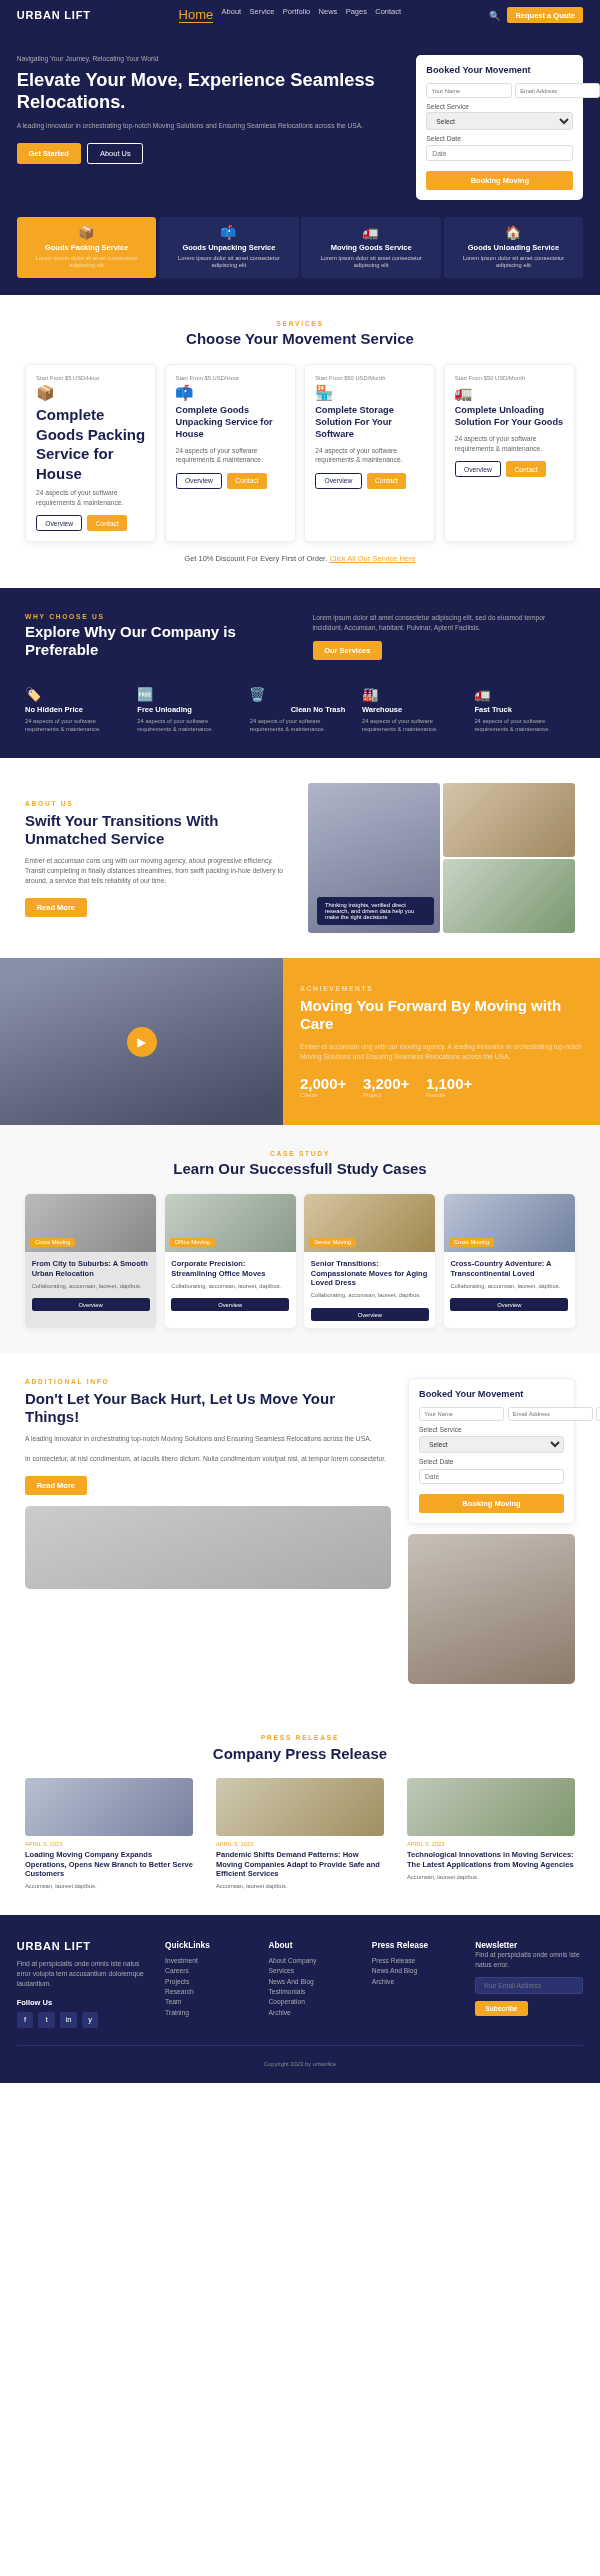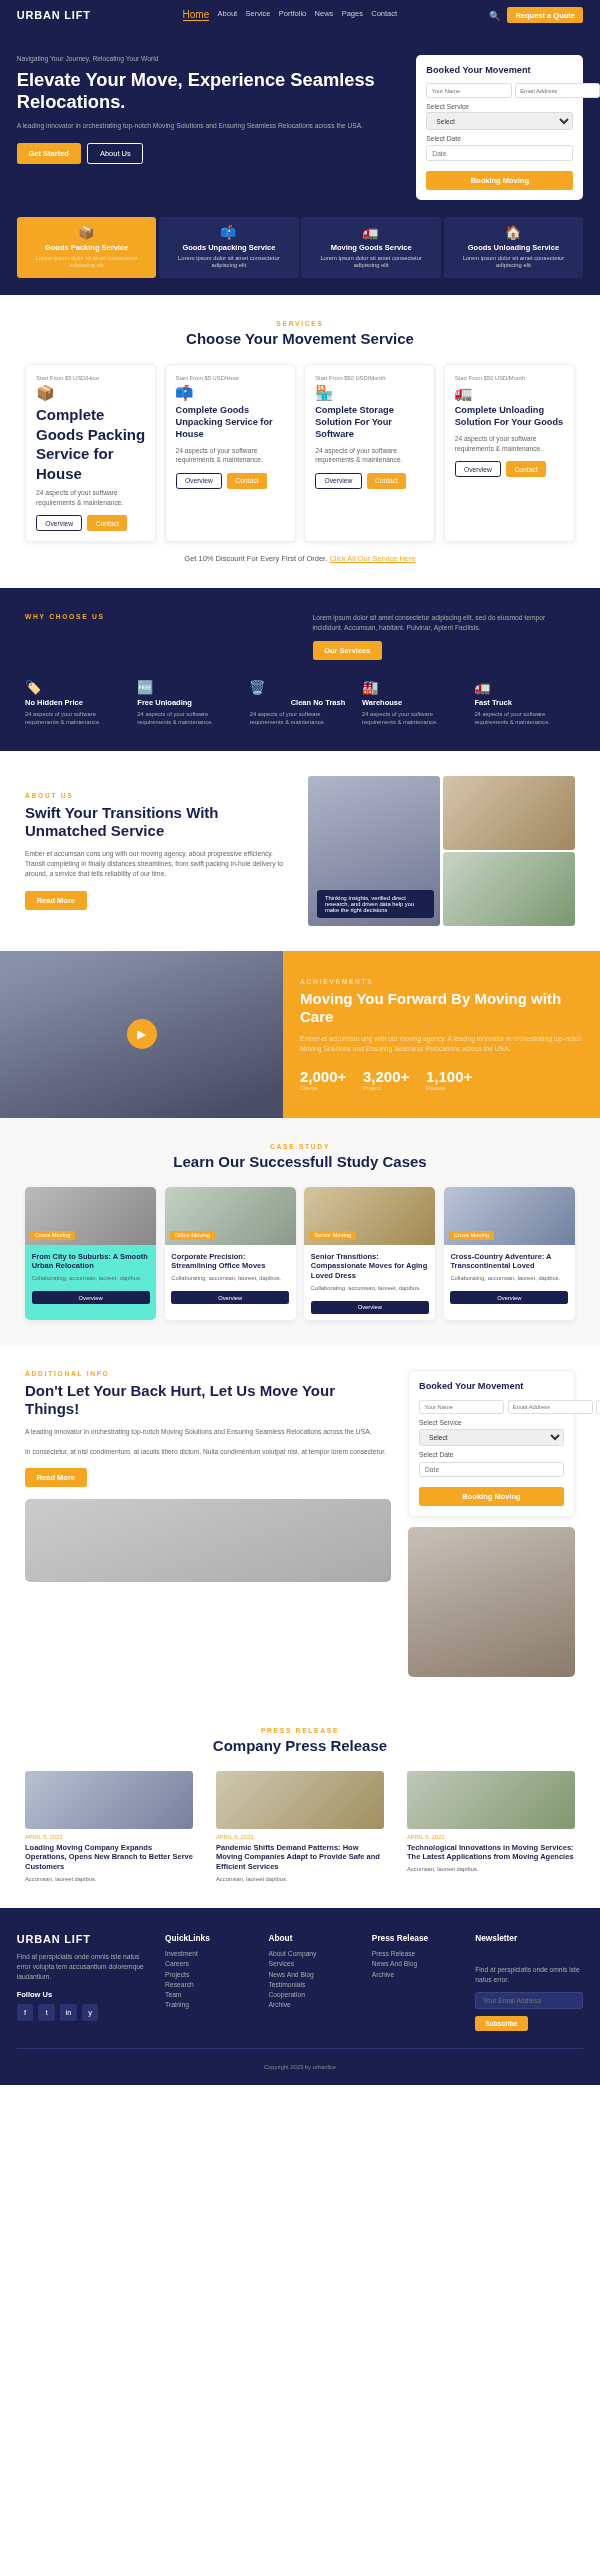--- a/index.html
+++ b/index.html
@@ -20,21 +20,21 @@
 
     
     footer { background: #1a1f4e; padding: 25px 16.7px 13.3px; }
   </style>
 </head>
 <body>
 
 <nav>
   <div style="color:#fff;font-weight:900;font-size:11px;letter-spacing:0.8px;">URBAN LIFT</div>
   <div class="nav-links">
-    <span style="color:#f5a623;font-size:10px;cursor:pointer;border-bottom:0.8px solid #f5a623;">Home</span>
+    <span style="color:#f5a623;font-size:13px;cursor:pointer;border-bottom:0.8px solid #f5a623;">Home</span>
     <span style="color:#ccc;font-size:7.5px;cursor:pointer;">About</span>
     <span style="color:#ccc;font-size:7.5px;cursor:pointer;">Service</span>
     <span style="color:#ccc;font-size:7.5px;cursor:pointer;">Portfolio</span>
     <span style="color:#ccc;font-size:7.5px;cursor:pointer;">News</span>
     <span style="color:#ccc;font-size:7.5px;cursor:pointer;">Pages</span>
     <span style="color:#ccc;font-size:7.5px;cursor:pointer;">Contact</span>
   </div>
   <div class="nav-right">
     <span style="color:#ccc;font-size:9.2px;cursor:pointer;">🔍</span>
     <button class="nav-btn">Request a Quote</button>
@@ -147,20 +147,21 @@
   <div style="text-align:center;font-size:7.5px;color:#555;">
     <span>Get 10% Discount For Every First of Order.</span>
     <a style="color:#f5a623;text-decoration:underline;cursor:pointer;font-size:7.5px;">Click All Our Service Here</a>
   </div>
 </section>
 
 <section style="background:#1a1f4e;padding:25px;">
   <div style="display:flex;gap:25px;margin-bottom:20px;">
     <div style="flex:1;">
       <div style="color:#f5a623;font-size:6.7px;font-weight:bold;letter-spacing:1.7px;text-transform:uppercase;margin-bottom:3.3px;">WHY CHOOSE US</div>
+      <h2 style="color:#fff;font-size:15px;font-weight:900;line-height:1.2;margin-bottom:8.3px;">Explore Why Our Company is Preferable</h2>
     </div>
     <div style="flex:1;">
       <p style="color:#aaa;font-size:6.7px;line-height:1.5;margin-bottom:8.3px;">Lorem ipsum dolor sit amet consectetur adipiscing elit, sed do eiusmod tempor incididunt. Accumsan, habitant. Pulvinar, Aptent Facilisis.</p>
       <button class="btn-orange">Our Services</button>
     </div>
   </div>
   <div style="display:flex;gap:11.7px;">
     <div style="flex:1;">
       <div style="font-size:13.3px;color:#f5a623;margin-bottom:3.3px;">🏷️</div>
       <div style="color:#fff;font-size:7.5px;font-weight:bold;margin-bottom:2.5px;">No Hidden Price</div>
@@ -241,21 +242,21 @@
         <div style="color:#fff9;font-size:5.8px;">Results</div>
       </div>
     </div>
   </div>
 </section>
 
 <section style="padding:25px;background:#f8f8f8;">
   <div style="text-align:center;color:#f5a623;font-size:6.7px;font-weight:bold;letter-spacing:1.7px;text-transform:uppercase;margin-bottom:3.3px;">CASE STUDY</div>
   <h2 style="text-align:center;font-size:15px;font-weight:900;color:#1a1f4e;margin-bottom:16.7px;">Learn Our Successfull Study Cases</h2>
   <div style="display:flex;gap:8.3px;">
-    <div style="flex:1;background:#5eead4;border-radius:5px;overflow:hidden;box-shadow:0 1.7px 6.7px #0001;">
+    <div style="flex:1;background:#e5e5e5;border-radius:5px;overflow:hidden;box-shadow:0 1.7px 6.7px #0001;">
       <div style="height:58px;background:linear-gradient(135deg,#bbb 0%,#888 100%);position:relative;">
         <span style="position:absolute;bottom:5px;left:5px;background:#f5a623;color:#fff;font-size:5.8px;padding:1.7px 5px;border-radius:1.7px;">Cross Moving</span>
       </div>
       <div style="padding:6.7px;">
         <div style="font-size:7.5px;font-weight:bold;color:#1a1f4e;margin-bottom:3.3px;line-height:1.3;">From City to Suburbs: A Smooth Urban Relocation</div>
         <p style="font-size:5.8px;color:#666;line-height:1.4;margin-bottom:5px;">Collaborating, accumsan, laoreet, dapibus.</p>
         <button style="background:#1a1f4e;color:#fff;border:none;padding:3.3px 8.3px;border-radius:2.5px;font-size:5.8px;cursor:pointer;width:100%;">Overview</button>
       </div>
     </div>
     <div style="flex:1;background:#fff;border-radius:5px;overflow:hidden;box-shadow:0 1.7px 6.7px #0001;">
@@ -384,21 +385,21 @@
       <a style="color:#aaa;font-size:6.7px;display:block;margin-bottom:3.3px;cursor:pointer;">Cooperation</a>
       <a style="color:#aaa;font-size:6.7px;display:block;margin-bottom:3.3px;cursor:pointer;">Archive</a>
     </div>
     <div style="flex:1;">
       <div style="color:#fff;font-size:8.3px;font-weight:bold;margin-bottom:6.7px;">Press Release</div>
       <a style="color:#aaa;font-size:6.7px;display:block;margin-bottom:3.3px;cursor:pointer;">Press Release</a>
       <a style="color:#aaa;font-size:6.7px;display:block;margin-bottom:3.3px;cursor:pointer;">News And Blog</a>
       <a style="color:#aaa;font-size:6.7px;display:block;margin-bottom:3.3px;cursor:pointer;">Archive</a>
     </div>
     <div style="flex:1.2;">
-      <div style="color:#fff;font-size:8.3px;font-weight:bold;margin-bottom:22px;">Newsletter</div>
+      <div style="color:#fff;font-size:8.3px;font-weight:bold;margin-bottom:0;">Newsletter</div>
       <p style="color:#aaa;font-size:6.7px;line-height:1.4;margin-bottom:6.7px;">Find at perspiciatis onde omnis iste natus error.</p>
       <input style="width: 100%; border: 0.8px solid rgb(58, 66, 128); background: rgb(42, 50, 112); padding: 4.2px 6.7px; border-radius: 2.5px; font-size: 6.7px; color: rgb(255, 255, 255); margin-bottom: 5px;" placeholder="Your Email Address">
       <button style="background:#f5a623;color:#fff;border:none;padding:4.2px 10px;border-radius:2.5px;font-size:6.7px;cursor:pointer;font-weight:bold;">Subscribe</button>
     </div>
   </div>
   <div style="border-top:0.8px solid #2a3270;padding-top:8.3px;text-align:center;">
     <span style="color:#888;font-size:5.8px;">Copyright 2023 by urbanllce</span>
   </div>
 </footer>
 

